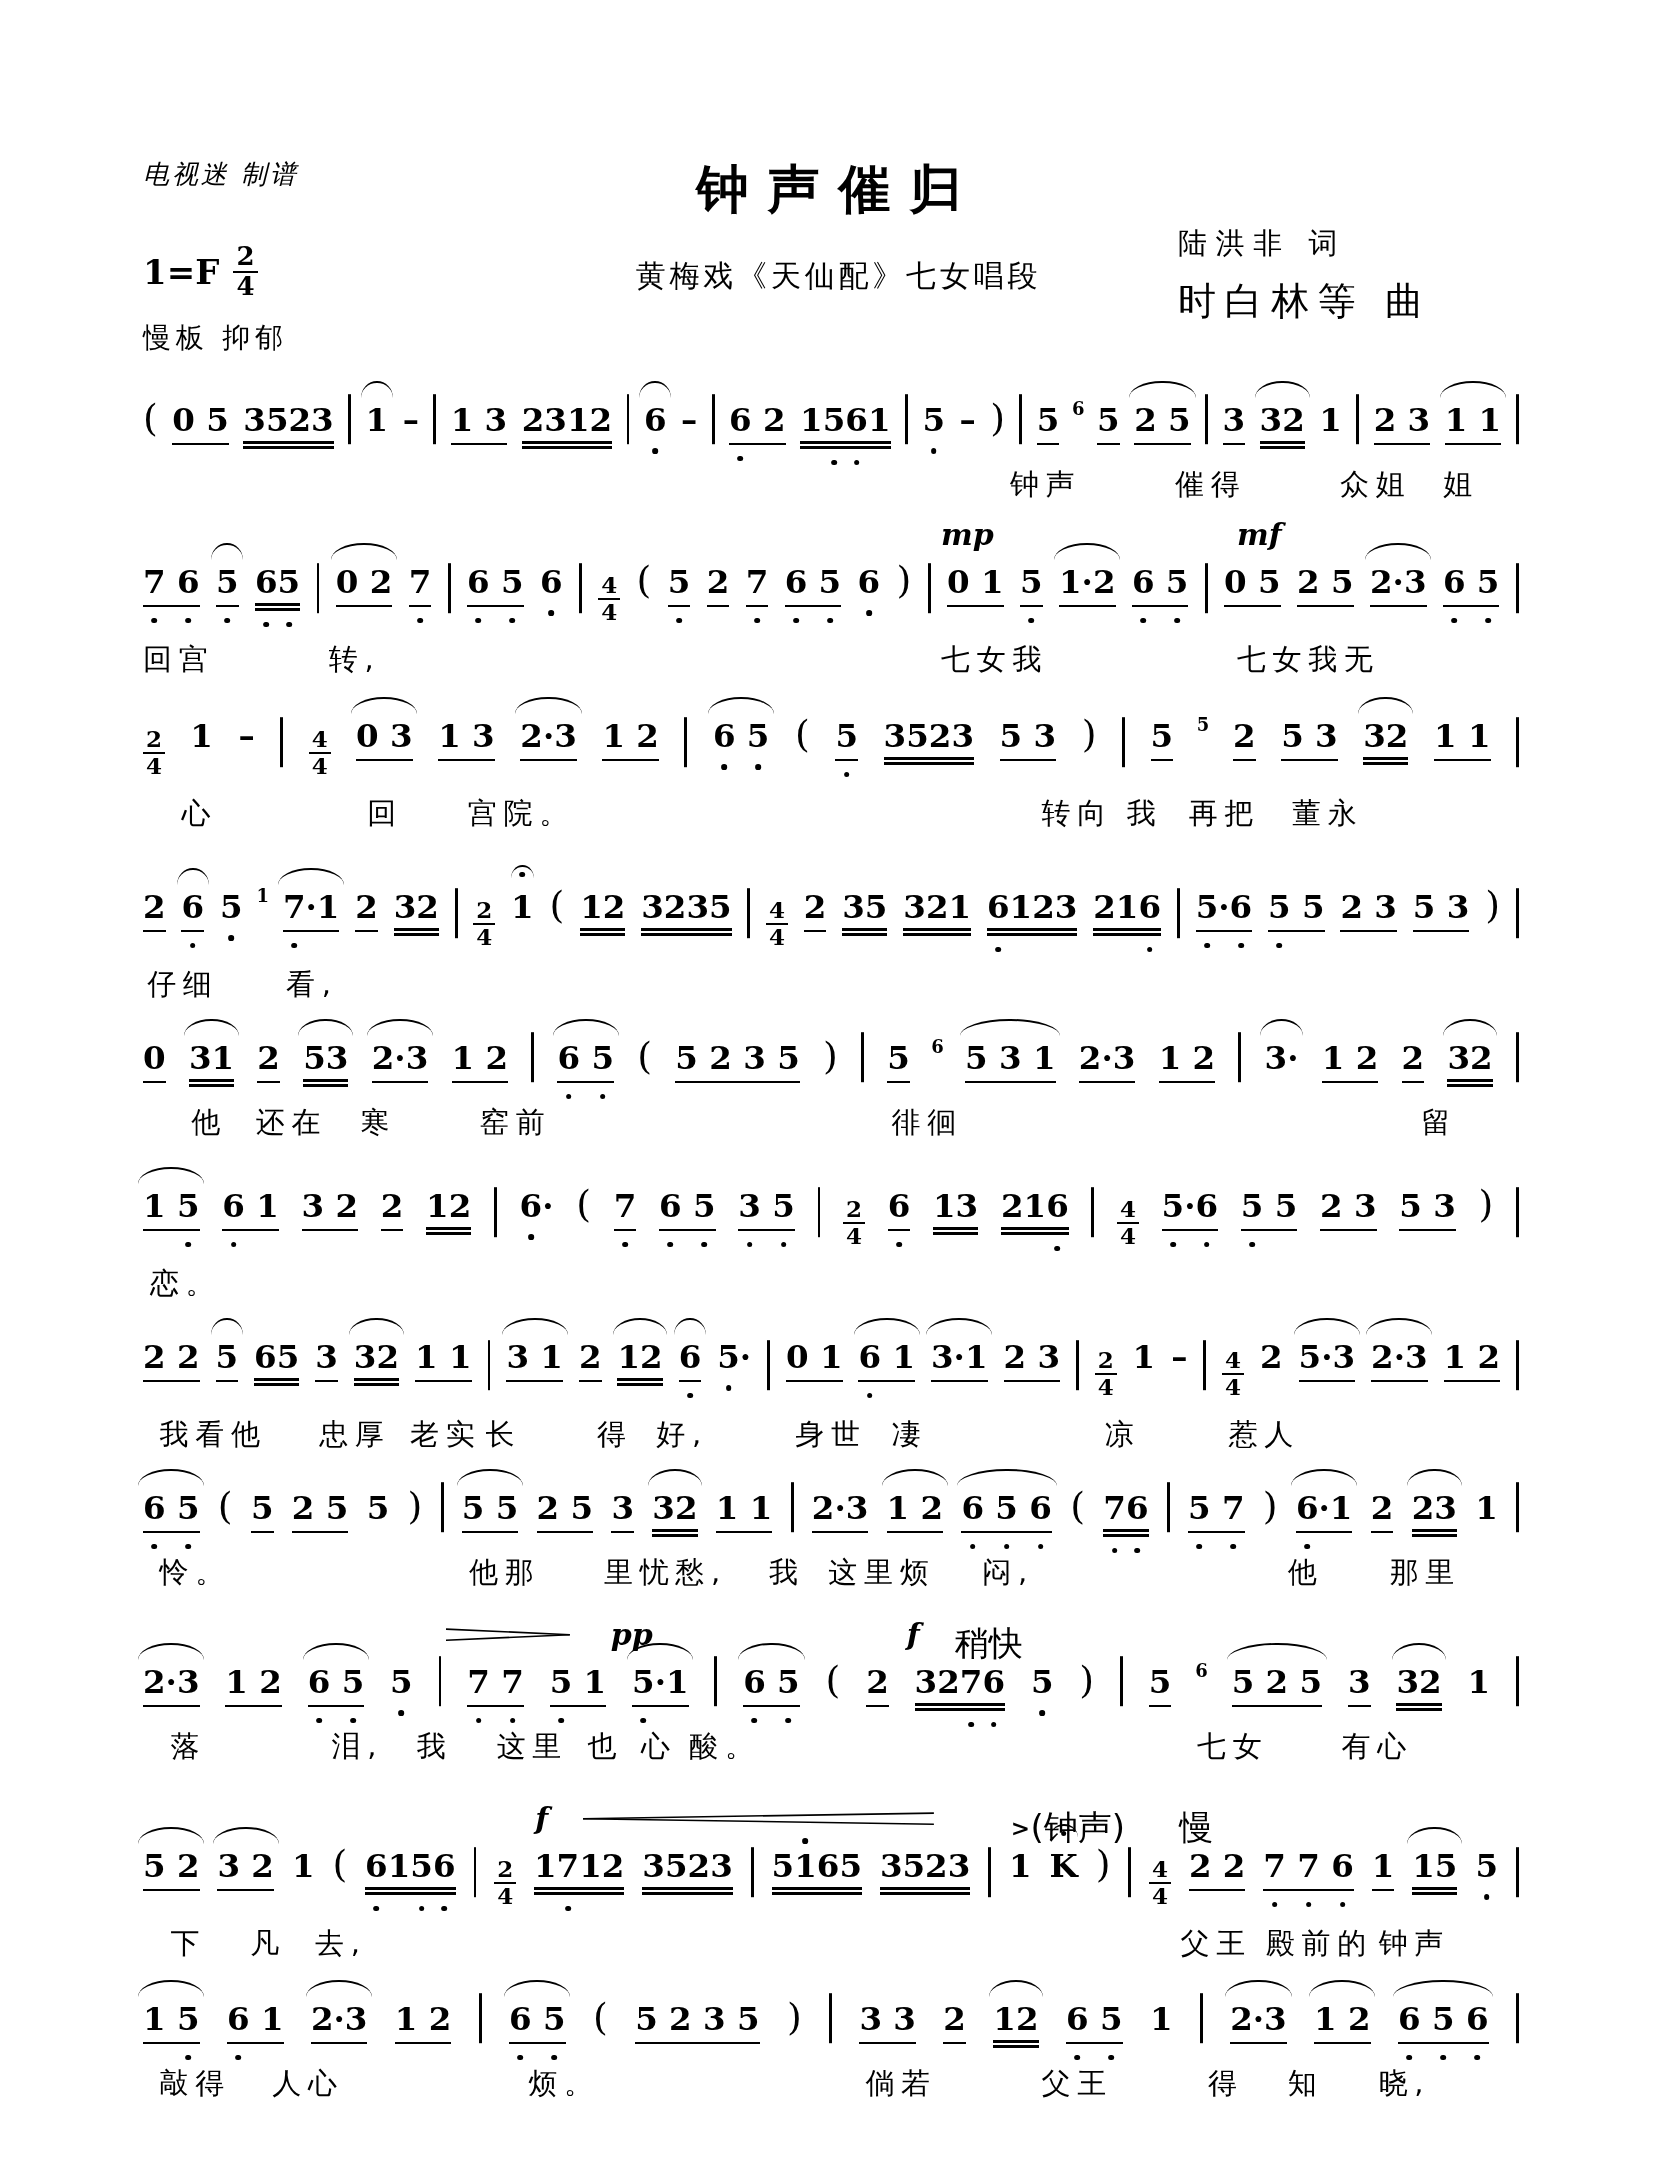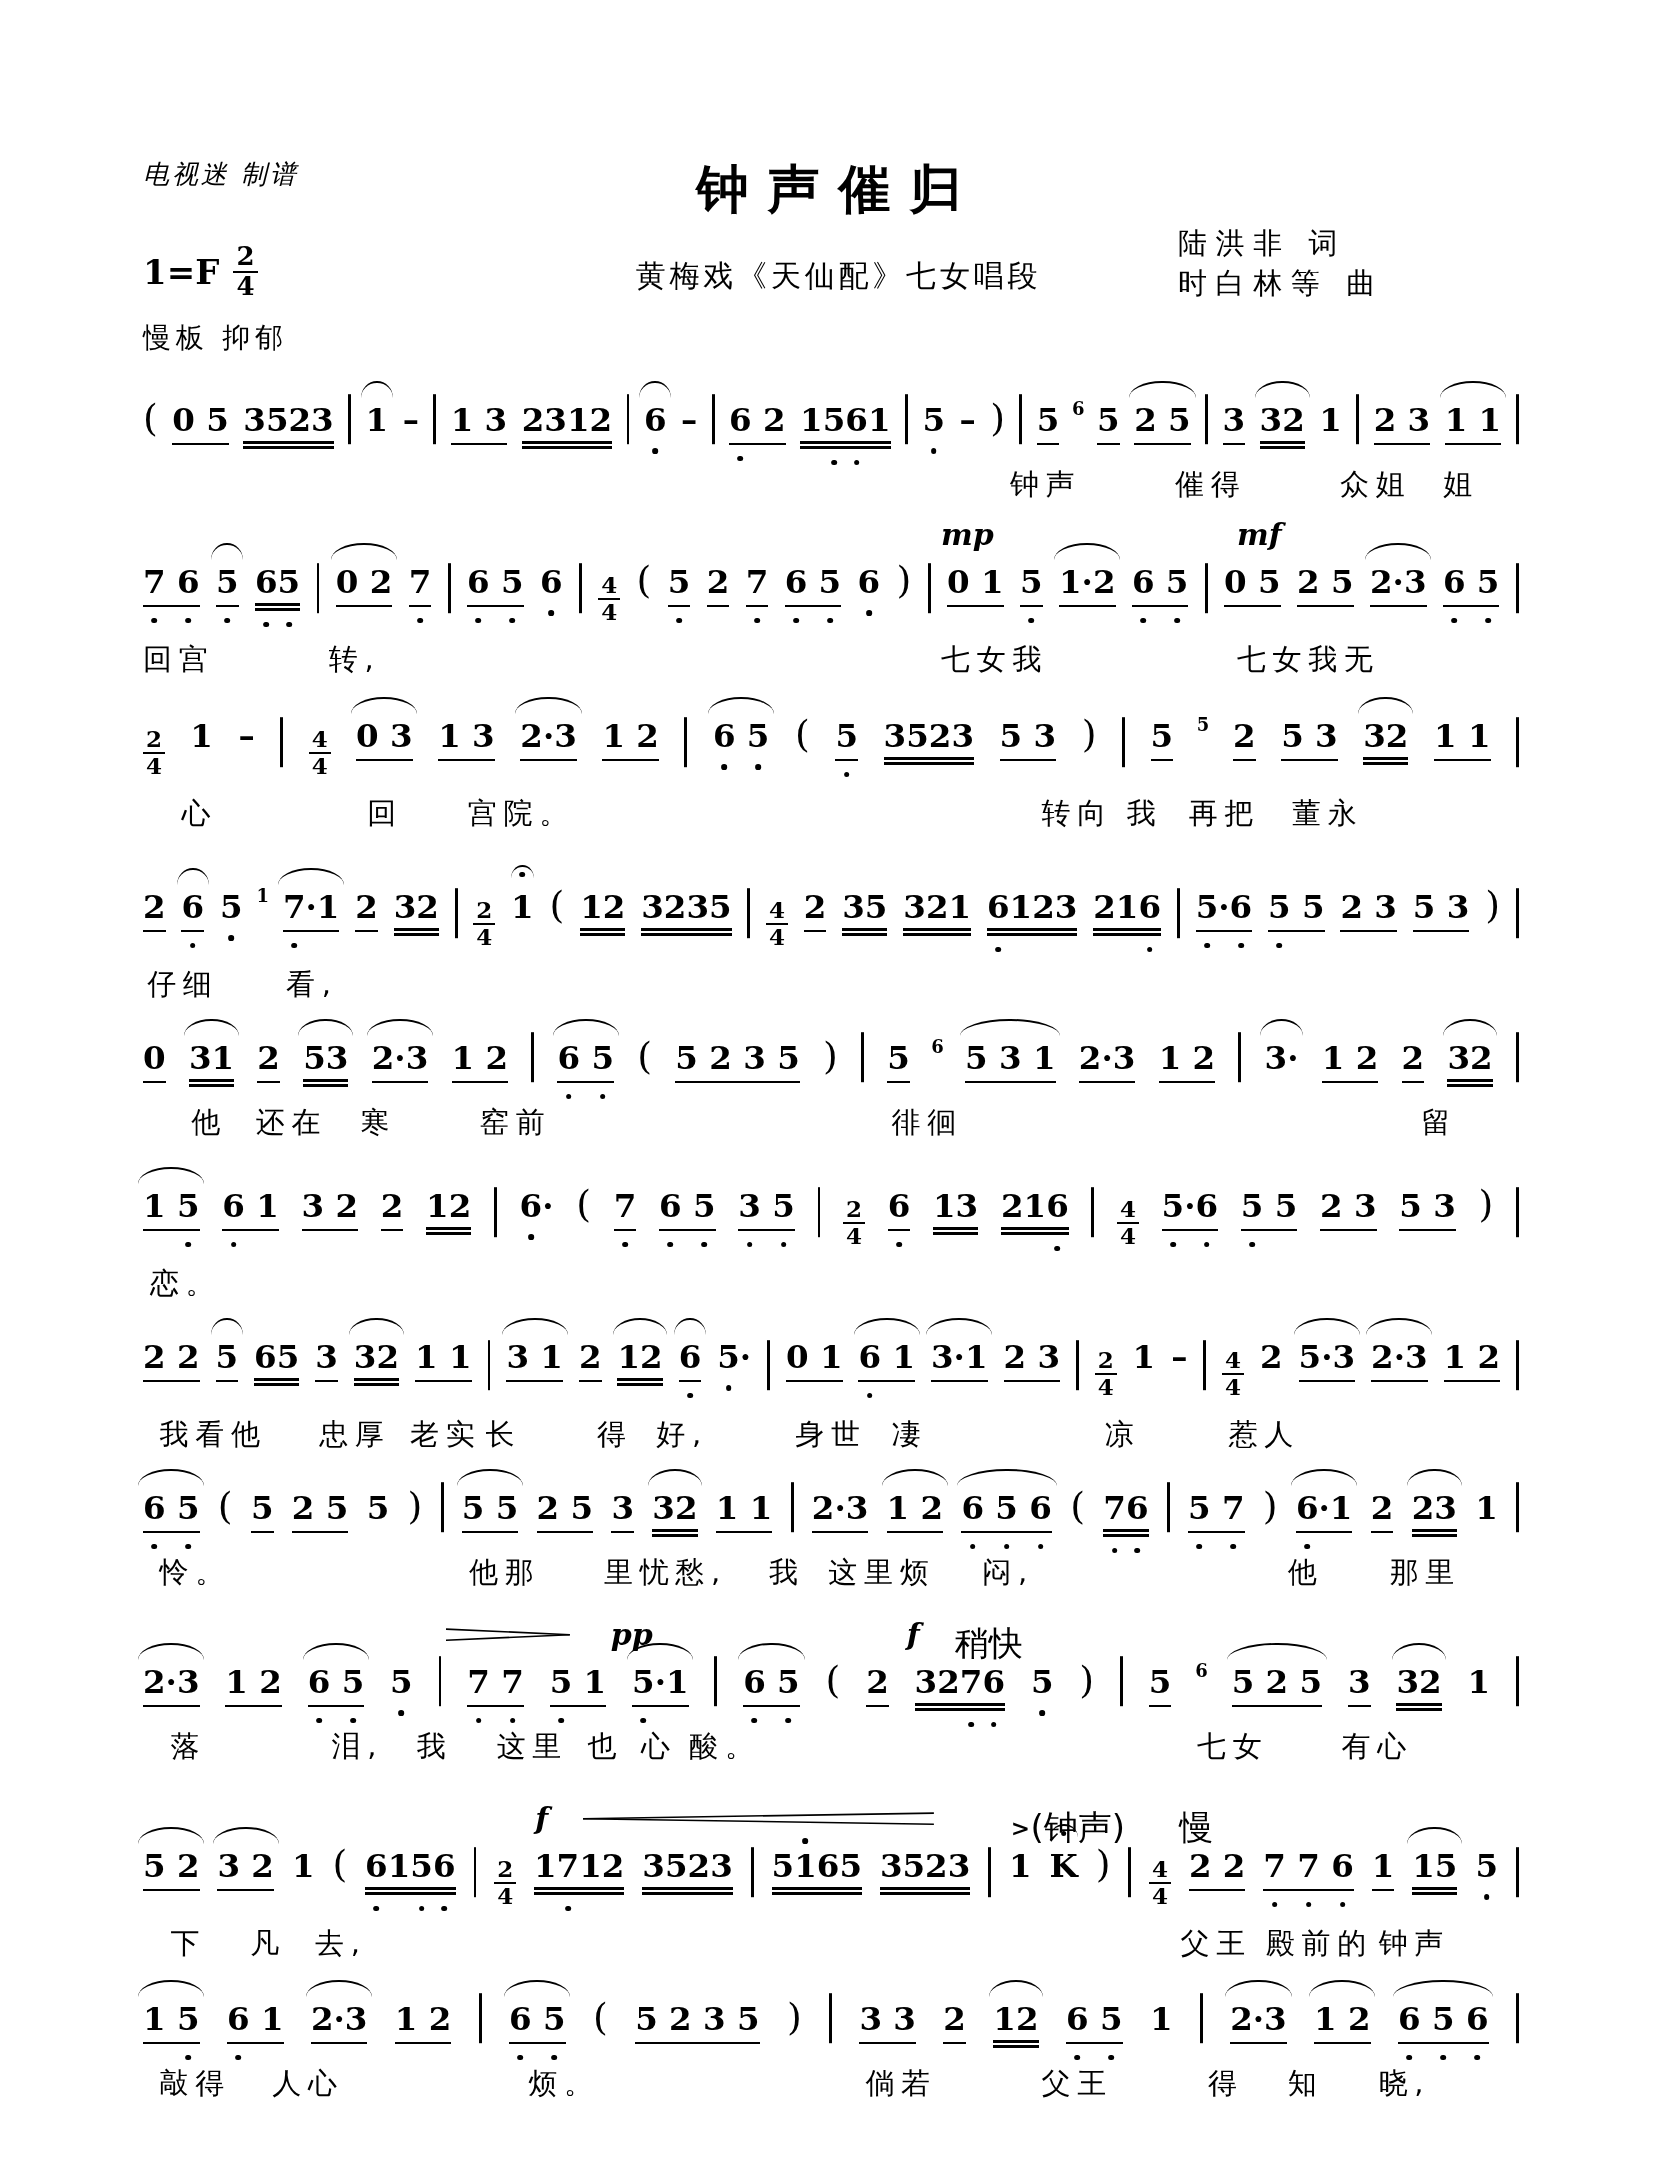--- a/index.html
+++ b/index.html
@@ -6,21 +6,21 @@
   .page{position:relative;width:1677px;height:2179px;background:#ffffff;color:#000;
         font-family:"DejaVu Serif",serif;overflow:hidden;}
   
   .credit{position:absolute;left:143px;top:157px;font-size:26px;font-style:italic;
           letter-spacing:2.9px;font-family:"DejaVu Serif",serif;}
   .title{position:absolute;left:0;top:155px;width:100%;text-align:center;font-size:52px;
          font-weight:bold;letter-spacing:19px;font-family:"DejaVu Serif",serif;}
   .subtitle{position:absolute;left:0;top:256px;width:100%;text-align:center;font-size:30px;
             letter-spacing:3.8px;}
   .lyricist{position:absolute;left:1178px;top:224px;font-size:29px;letter-spacing:8.6px;}
-  .composer{position:absolute;left:1178px;top:264px;font-size:29px;letter-spacing:8.6px;}
+  .composer{position:absolute;left:1178px;top:276px;font-size:38px;letter-spacing:8.6px;}
   .keysig{position:absolute;left:143px;top:243px;display:flex;align-items:center;
           font-size:34px;font-weight:bold;}
   .keysig .meter{display:inline-flex;flex-direction:column;align-items:center;margin-left:13.4px;
           font-size:26px;line-height:1.05;}
   .keysig .meter .num{border-bottom:2.9px solid #000;padding:0 3.8px 1px;}
   .tempo{position:absolute;left:143px;top:319px;font-size:28px;letter-spacing:4.8px;
          font-family:"DejaVu Sans",sans-serif;}
   
   .system{position:absolute;left:143px;width:1376px;}
   .annrow{position:relative;height:44px;}

